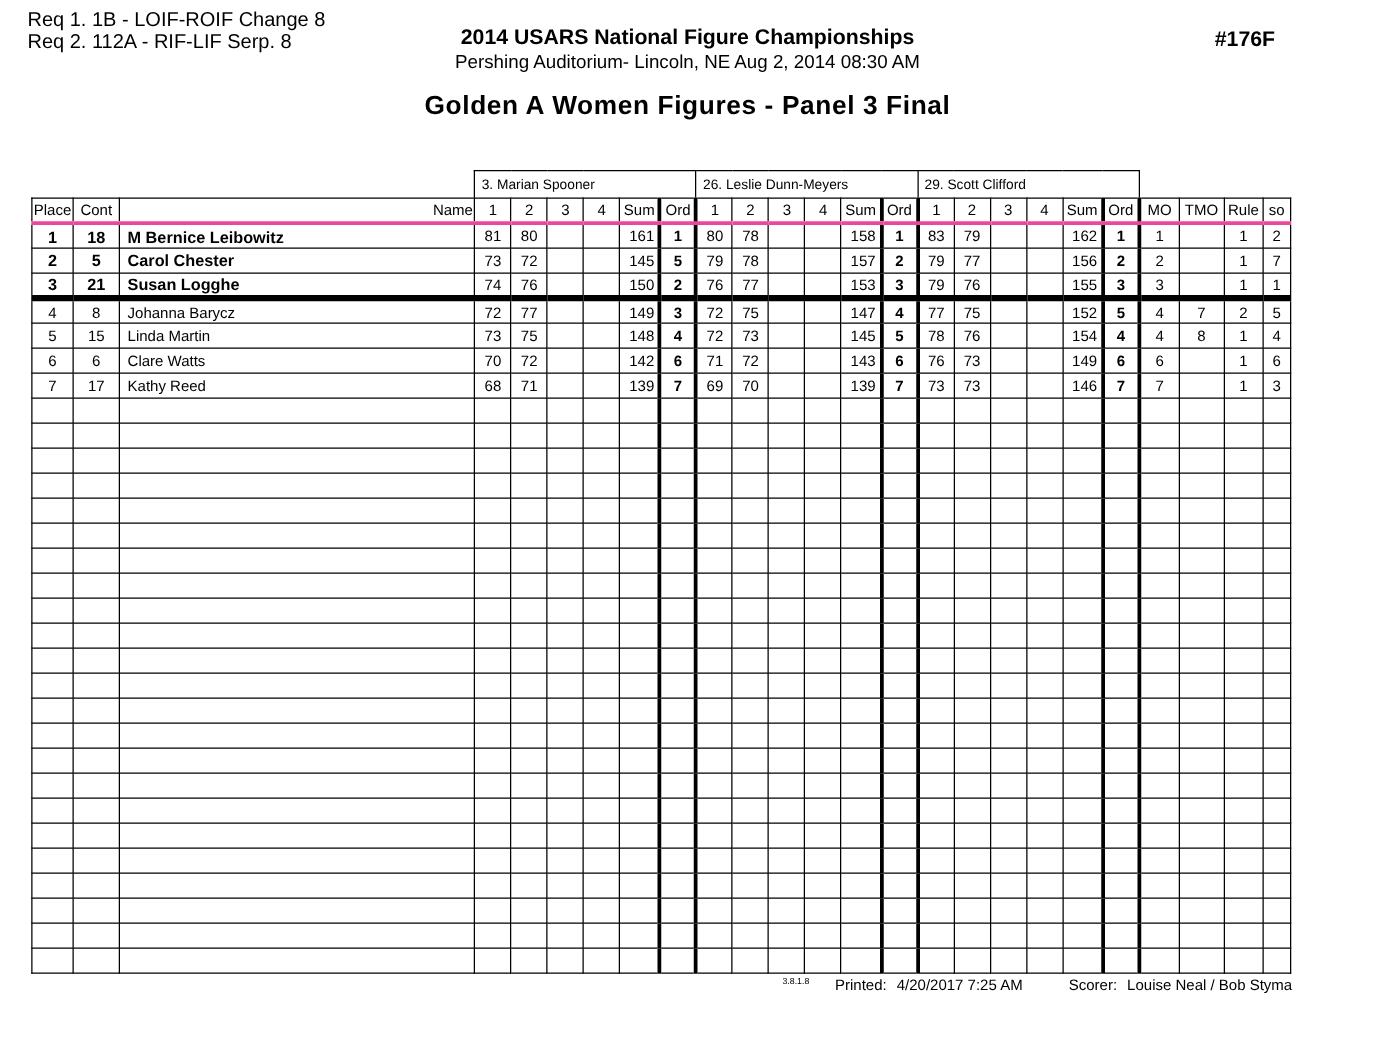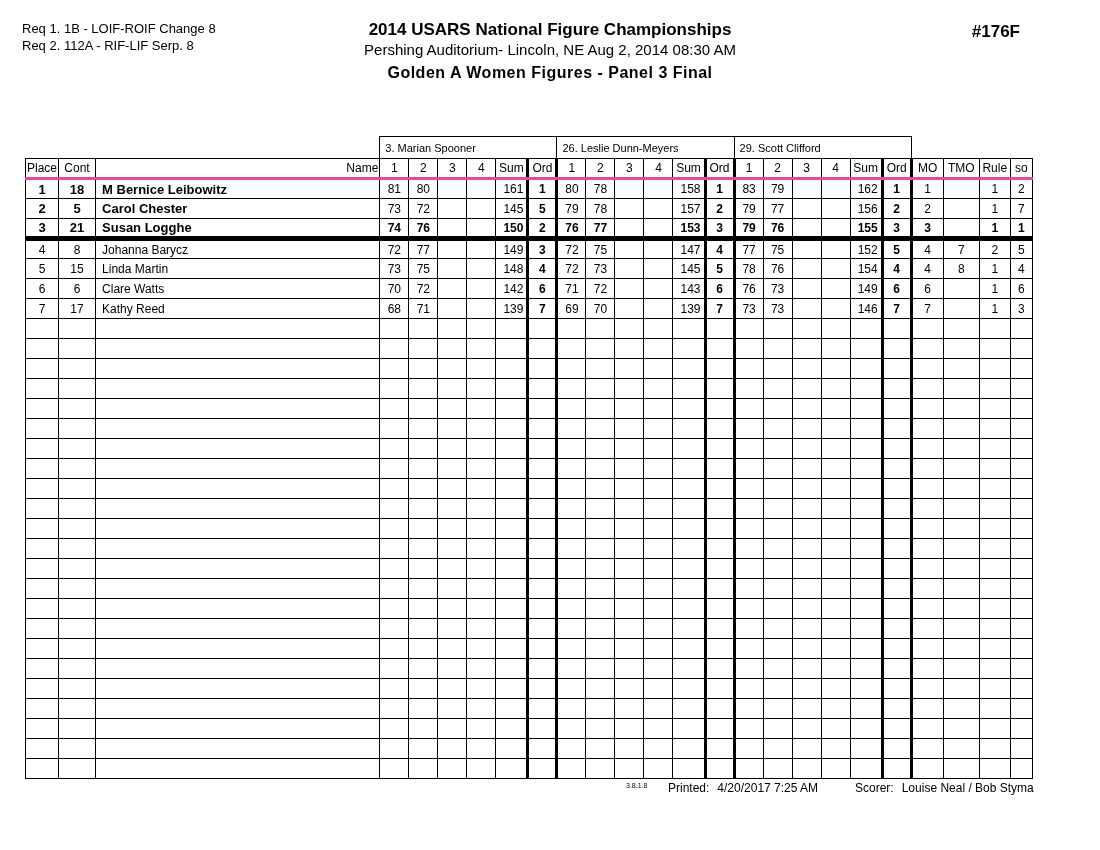--- a/index.html
+++ b/index.html
@@ -1,45 +1,45 @@
 <!DOCTYPE html>
 <html><head>
 <meta charset="utf-8">
 <style>
   * { box-sizing: border-box; margin: 0; padding: 0; }
   html, body { background: #fff; }
   body {
     width: 1100px; height: 850px; position: relative;
     font-family: "Liberation Sans", sans-serif; color: #000;
   }
-  .req-block { position: absolute; left: 22px; top: 20px; font-size: 13px; line-height: 17px; }
+  .req-block { position: absolute; left: 22px; top: 8px; font-size: 16px; line-height: 17px; }
   .center-head { position: absolute; left: 0; top: 20px; width: 1100px; text-align: center; }
   .title { font-size: 17px; font-weight: bold; line-height: 20px; }
   .venue { font-size: 15px; line-height: 20px; }
-  .event-title { font-size: 16px; font-weight: bold; line-height: 25px; letter-spacing: 0.5px; }
+  .event-title { font-size: 21px; font-weight: bold; line-height: 25px; letter-spacing: 0.5px; margin-top: 12px; }
   .report-line { font-size: 16px; line-height: 22px; }
   .event-number { position: absolute; right: 80px; top: 22px; font-size: 17px; font-weight: bold; }
 
   .table-wrap { position: absolute; left: 25px; top: 136px; }
   table { border-collapse: collapse; table-layout: fixed; width: 1008px; }
   td, th {
     border: 1px solid #000; height: 20px; padding: 0 1px;
     font: 12px "Liberation Sans", sans-serif; overflow: hidden; white-space: nowrap;
     text-align: center; vertical-align: middle;
   }
   tr.judges td { height: 22px; text-align: left; padding-left: 5px; font-size: 11px; }
   tr.judges td.spacer { border: none; }
   tr.cols th { border-bottom: 3px solid #ec4899; font-weight: normal; text-align: center; }
   tr.cols th.name { text-align: right; padding-left: 6px; }
   td.name { text-align: left; padding-left: 6px; }
   td.sum { text-align: right; padding-right: 3px; }
   .ord { border-left: 3px solid #000 !important; border-right: 3px solid #000 !important; }
   td.ord { font-weight: bold; }
   tr.medal td.place, tr.medal td.cont, tr.medal td.name { font-weight: bold; font-size: 13px; }
-  tr.sep td { border-bottom: 5px solid #000; font-weight: bold; }
+  tr.sep td { border-bottom: 5px solid #000; }
 
   .footer { position: absolute; left: 0; top: 781px; width: 1100px; height: 16px; font-size: 12px; }
   .footer .version { position: absolute; left: 626px; top: 1px; font-size: 7px; }
   .footer .printed { position: absolute; left: 648px; top: 0; margin-left: 20px; }
   .footer .scorer { position: absolute; left: 855px; top: 0; }
   .lbl { margin-right: 8px; }
 </style>
 </head>
 <body>
 

